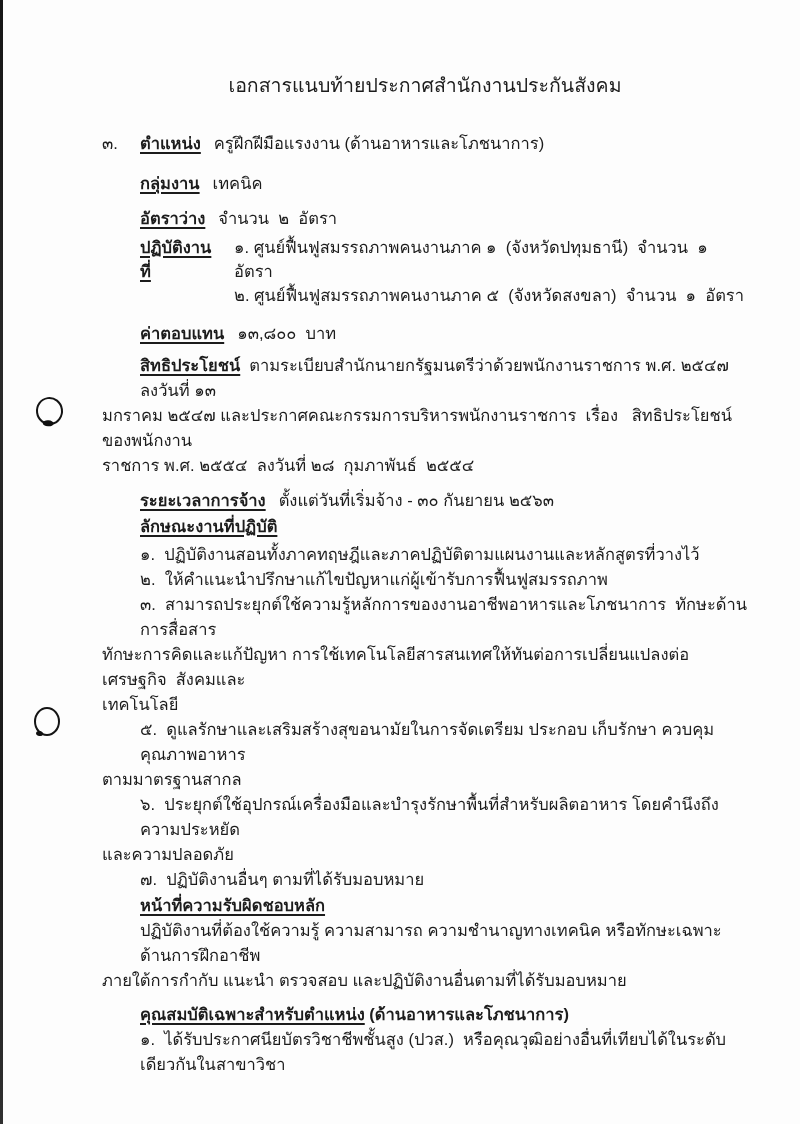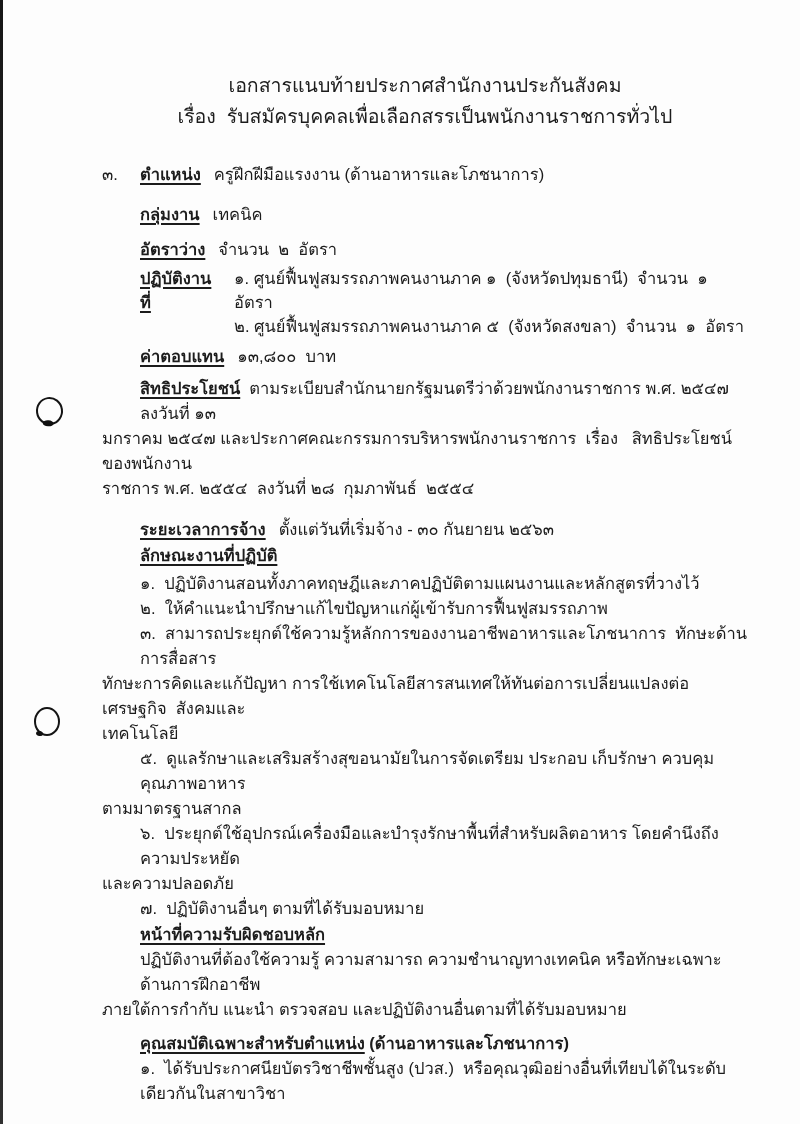--- a/index.html
+++ b/index.html
@@ -50,43 +50,42 @@
   .indent { padding-left: 38px; }
   .num { display: inline-block; width: 38px; }
   .gap { margin-right: 13px; }
   .gap-sm { margin-right: 9px; }
 
   .row-position  { margin-top: 30px; }
   .row-group     { margin-top: 16px; }
   .row-vacancy   { margin-top: 11px; }
   .row-workplace { margin-top: 5px; display: flex; justify-content: center; }
   .row-workplace .wp-lines { line-height: 24px; }
-  .row-salary    { margin-top: 6px; }
+  .row-salary    { margin-top: 14px; }
   .benefits      { margin-top: 8px; }
-  .row-duration  { margin-top: 16px; }
+  .row-duration  { margin-top: 10px; }
   .sec-header    { margin-top: 1px; line-height: 25px; }
   .duties-lines  { margin-top: 3px; }
   .resp-lines    { margin-top: 0; }
   .qual-header   { margin-top: 9px; }
 </style>
 </head>
 <body>
 
 <div class="page">
 
   <div class="edge-left"></div>
   <div class="edge-right"></div>
   <div class="punch punch-1"></div>
   <div class="punch punch-2"></div>
 
   <div class="content">
 
     <div class="title-block">
       <div data-bind="doc.title_line1">เอกสารแนบท้ายประกาศสำนักงานประกันสังคม</div>
-      <div data-bind="doc.title_line2">เรื่อง  รับสมัครบุคคลเพื่อเลือกสรรเป็นพนักงานราชการทั่วไป</div>
     </div>
 
     <div class="row row-position">
       <span class="num" data-bind="doc.item_no">๓.</span><span class="lbl gap" data-bind="doc.fields.position_label">ตำแหน่ง</span><span data-bind="doc.fields.position_value">ครูฝึกฝีมือแรงงาน (ด้านอาหารและโภชนาการ)</span>
     </div>
 
     <div class="row row-group indent">
       <span class="lbl gap" data-bind="doc.fields.group_label">กลุ่มงาน</span><span data-bind="doc.fields.group_value">เทคนิค</span>
     </div>
 

